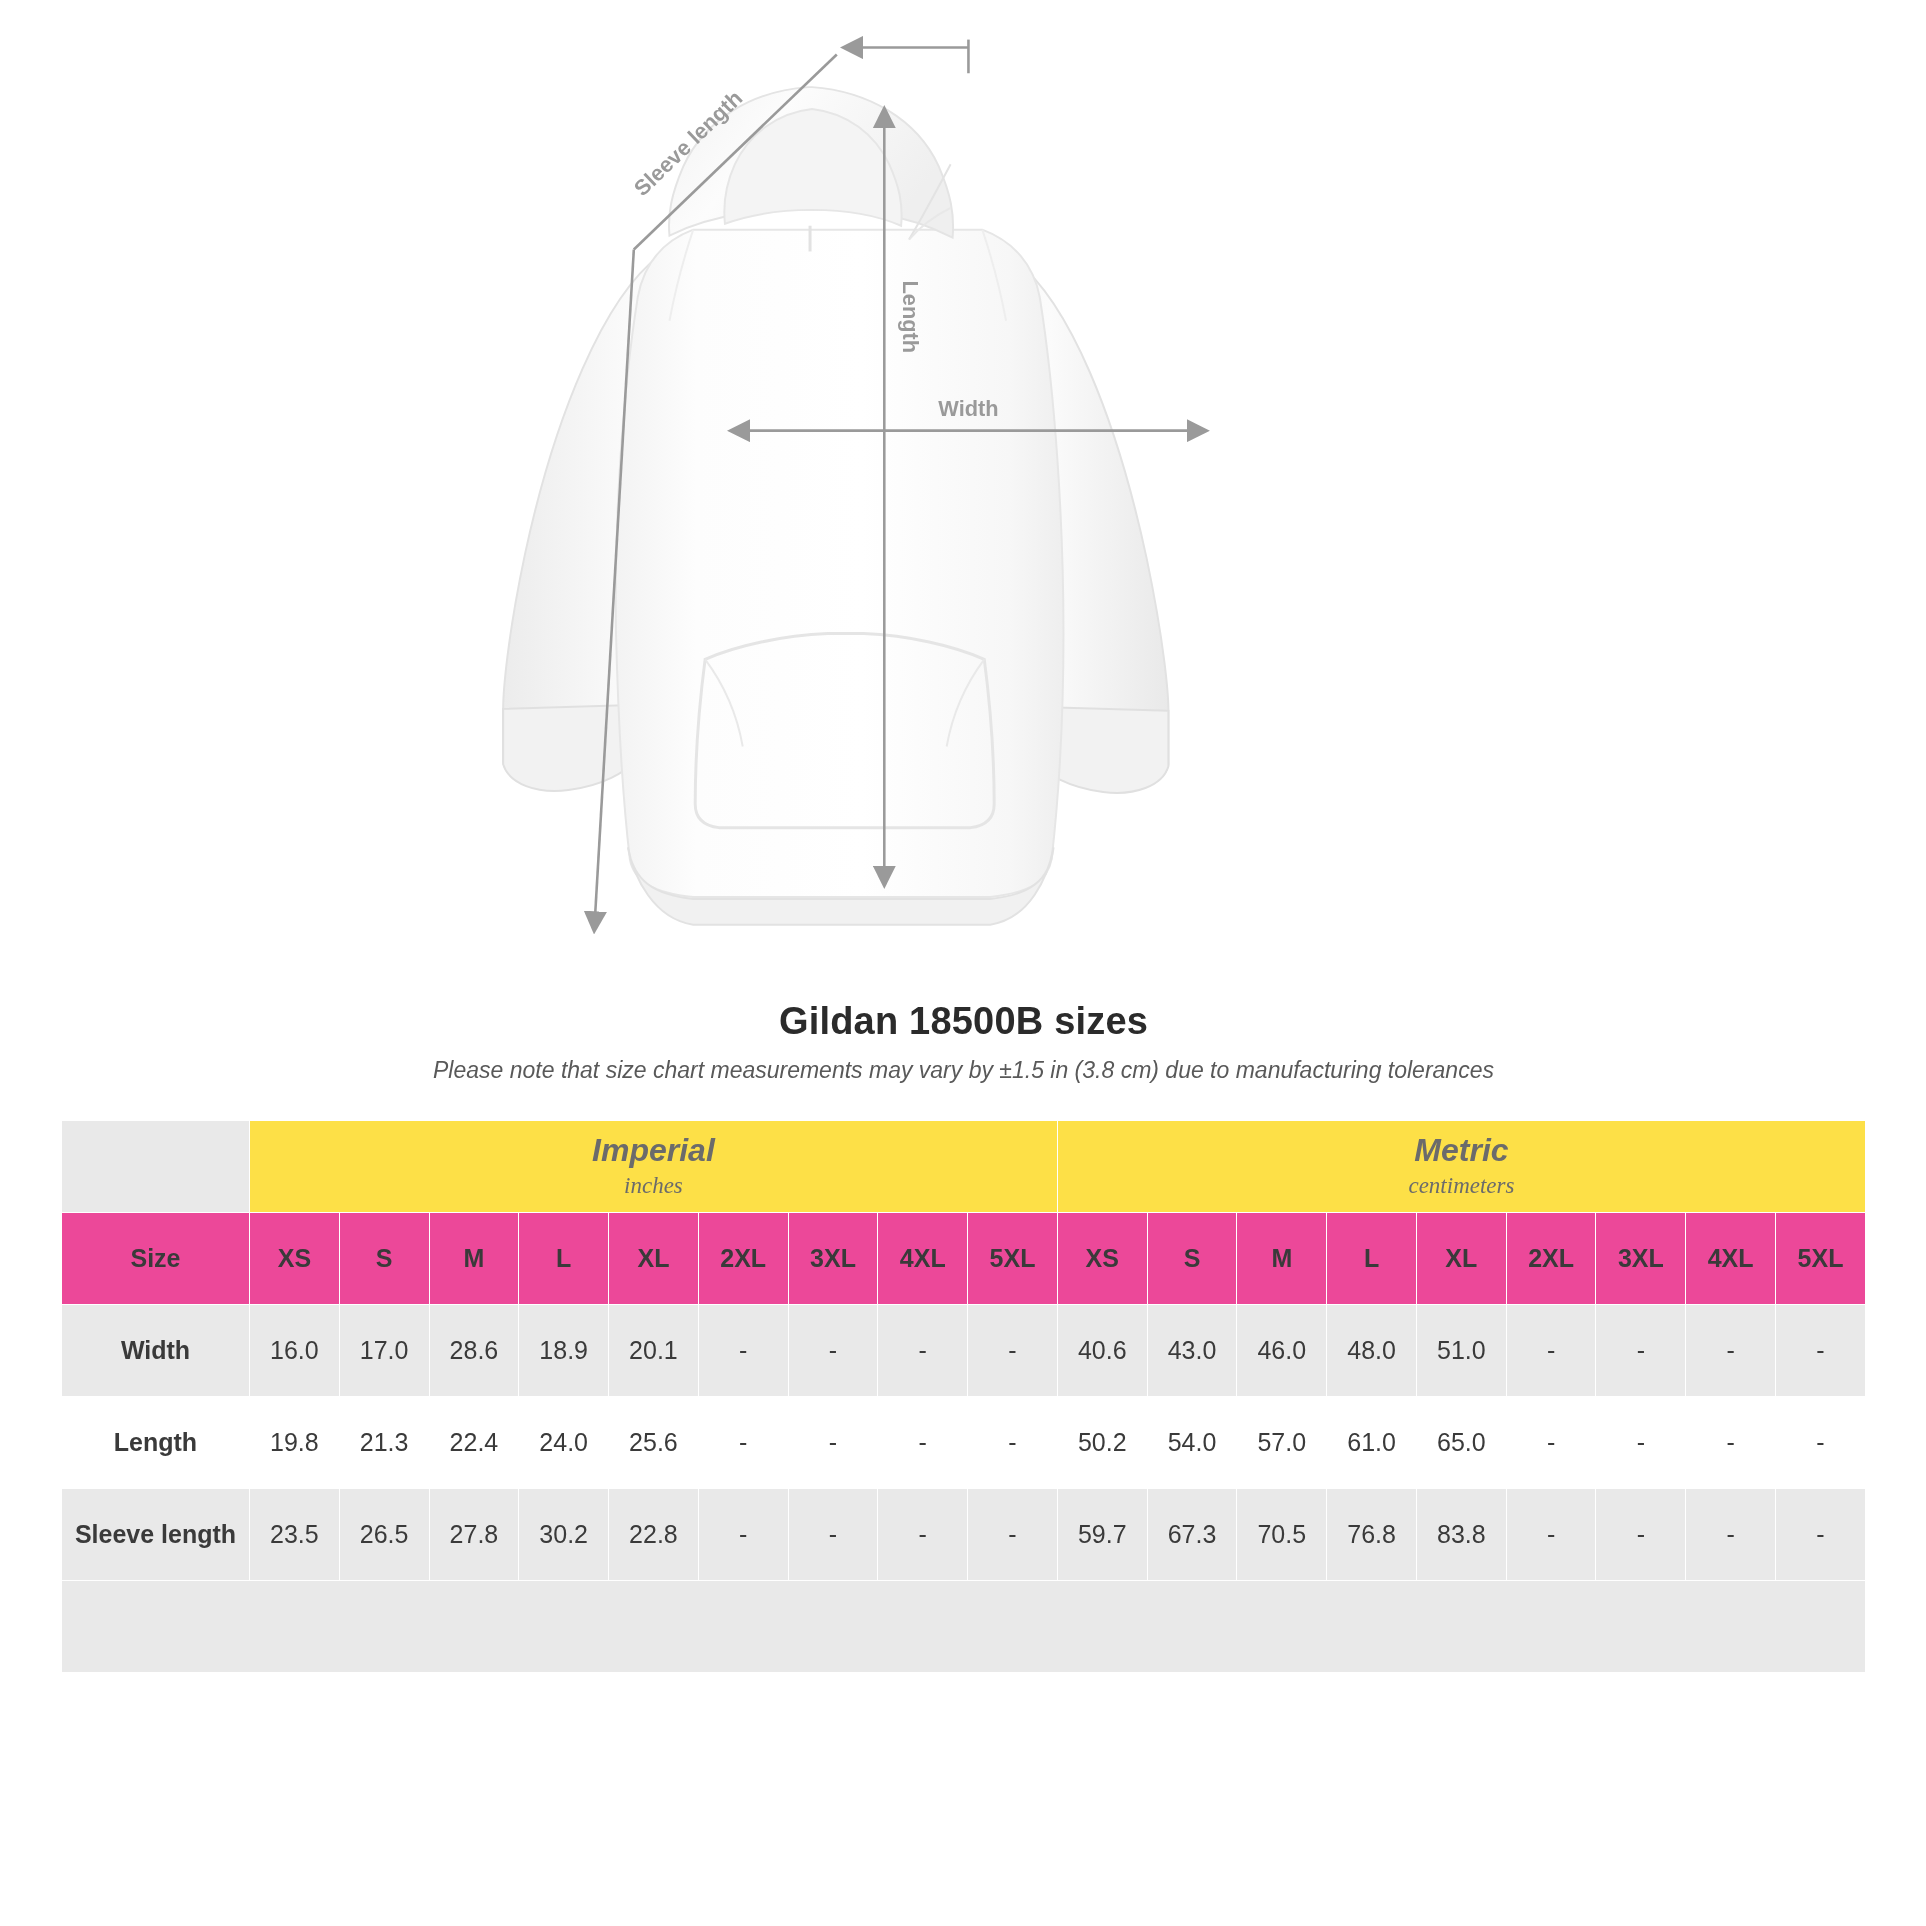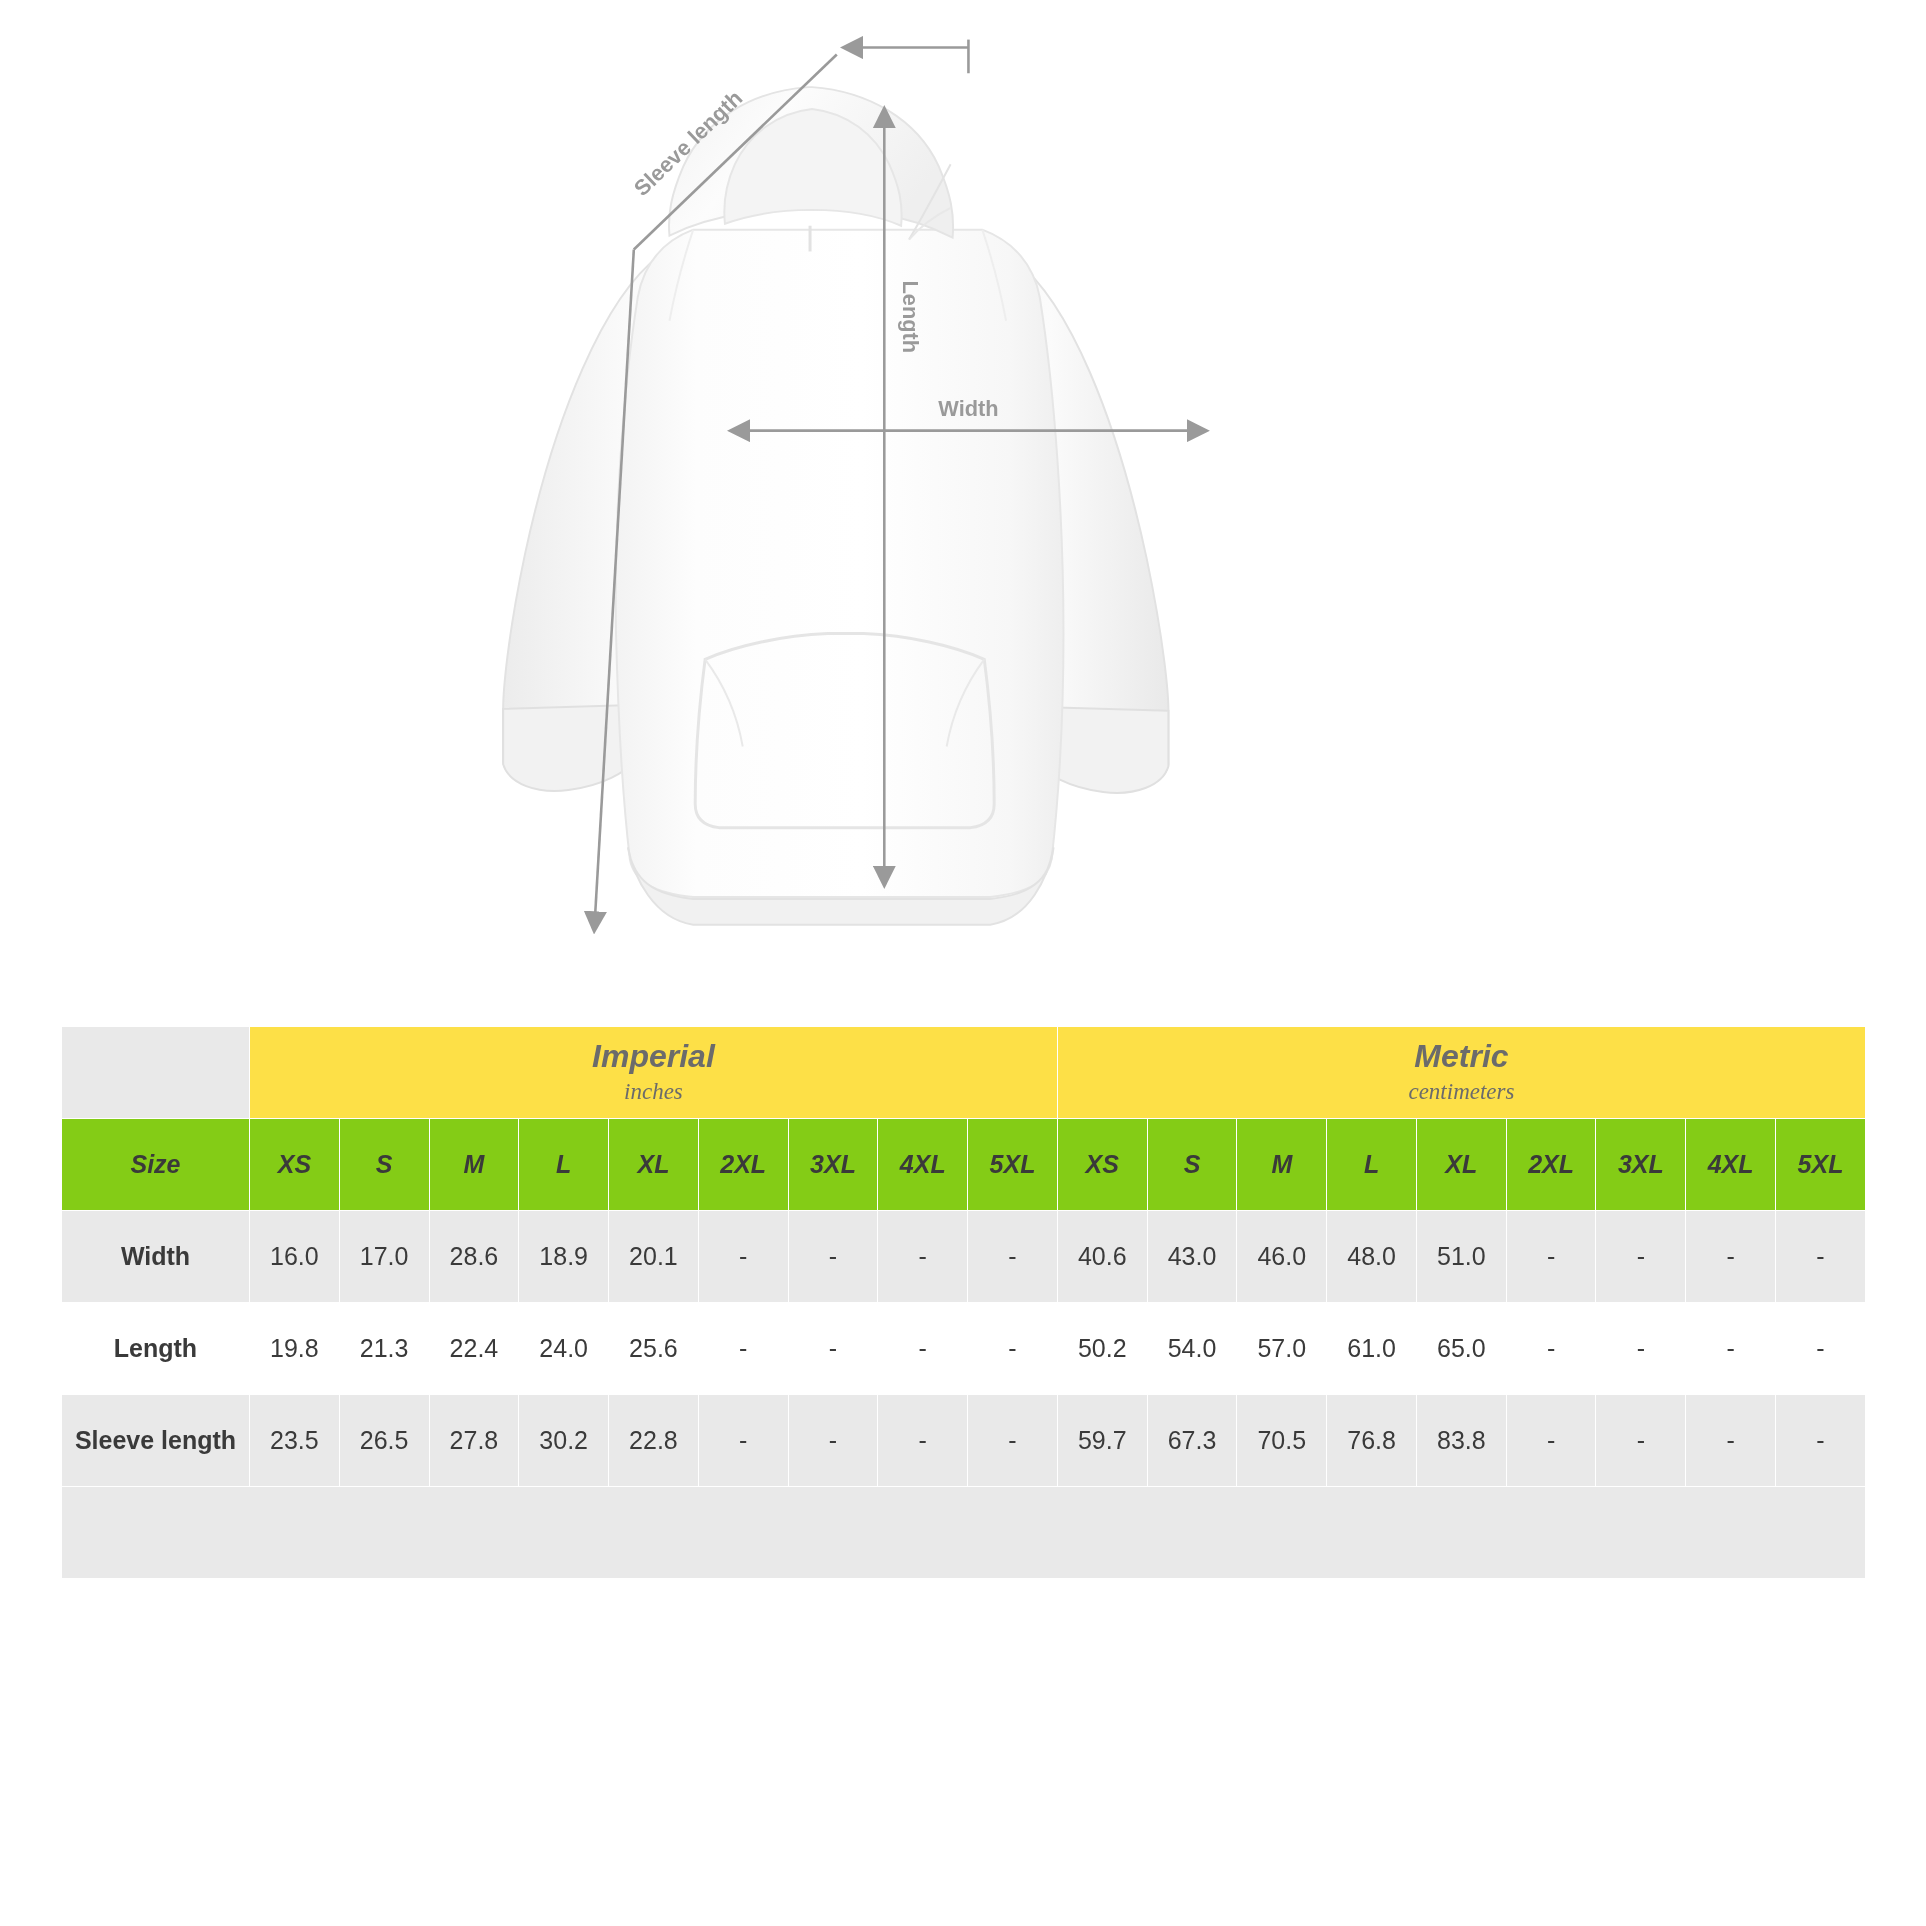--- a/index.html
+++ b/index.html
@@ -86,26 +86,25 @@
     line-height: 1.25;
   }
   .unit-unit {
     font-size: 23px;
     color: #6b6b6b;
     font-style: italic;
     line-height: 1.4;
     font-family: Liberation Serif, serif;
   }
   .size-head-row td {
-    background: #84cc16;
+    background: #ec4899;
     font-weight: bold;
     font-size: 25px;
     color: #4a4a4a;
     height: 97px;
-    font-style: italic;
   }
   .row-label {
     font-weight: bold;
     font-size: 25px;
     color: #3a3a3a;
   }
   .first-col {
     width: 188px;
   }
   .bottom-band td {
@@ -212,20 +211,24 @@
       </g>
 
       <g fill="#9a9a9a" font-family="Liberation Sans, sans-serif" font-size="22" font-weight="bold">
         <text transform="translate(700,150) rotate(-44)" text-anchor="middle">Sleeve length</text>
         <text transform="translate(912,320) rotate(90)" text-anchor="middle">Length</text>
         <text x="978" y="420" text-anchor="middle">Width</text>
       </g>
     </svg>
   </div>
 
+  <div class="title-block">
+    <div class="chart-title">Gildan 18500B sizes</div>
+    <div class="chart-note">Please note that size chart measurements may vary by ±1.5 in (3.8 cm) due to manufacturing tolerances</div>
+  </div>
 
   <div class="table-wrap">
     <table class="size-table">
       <colgroup>
         <col class="first-col">
         <col span="18">
       </colgroup>
       <tbody>
         <tr>
           <td class="unit-head corner-blank"></td>

